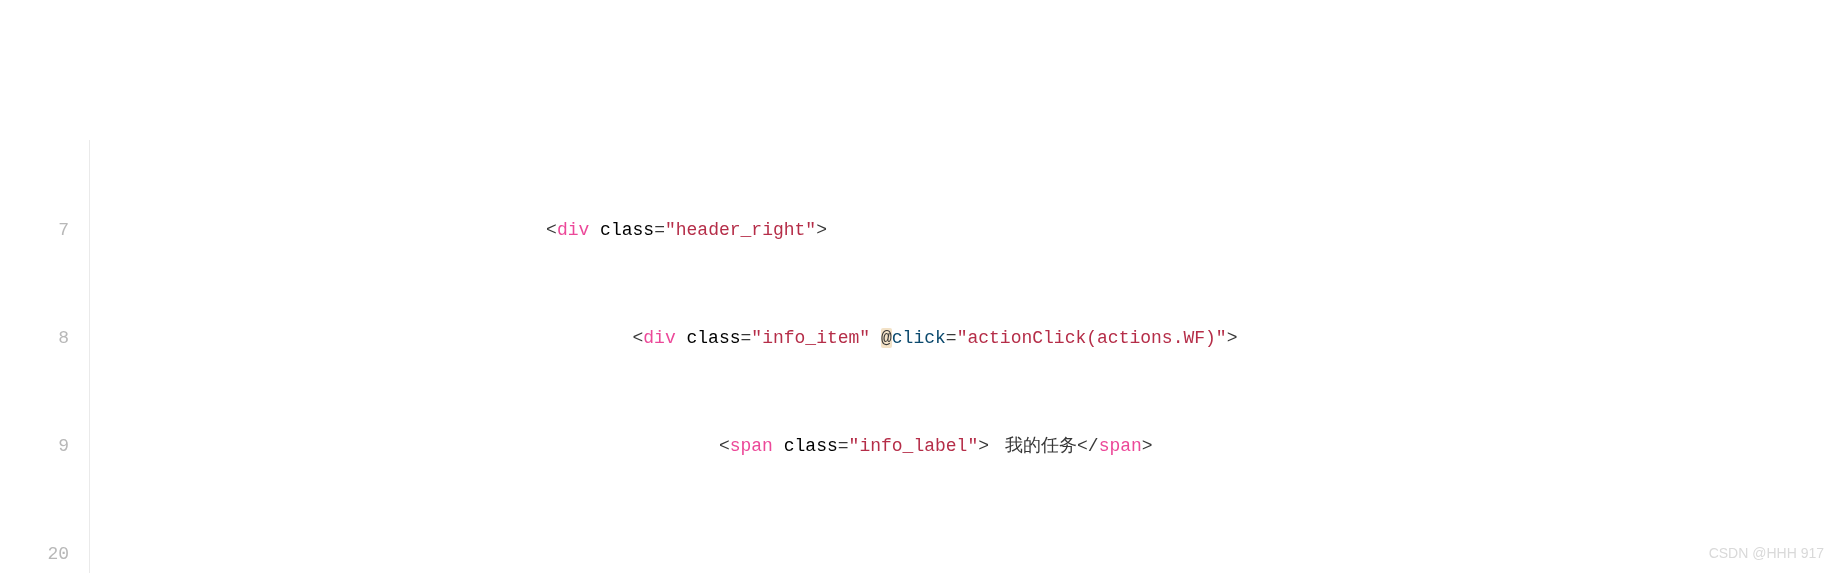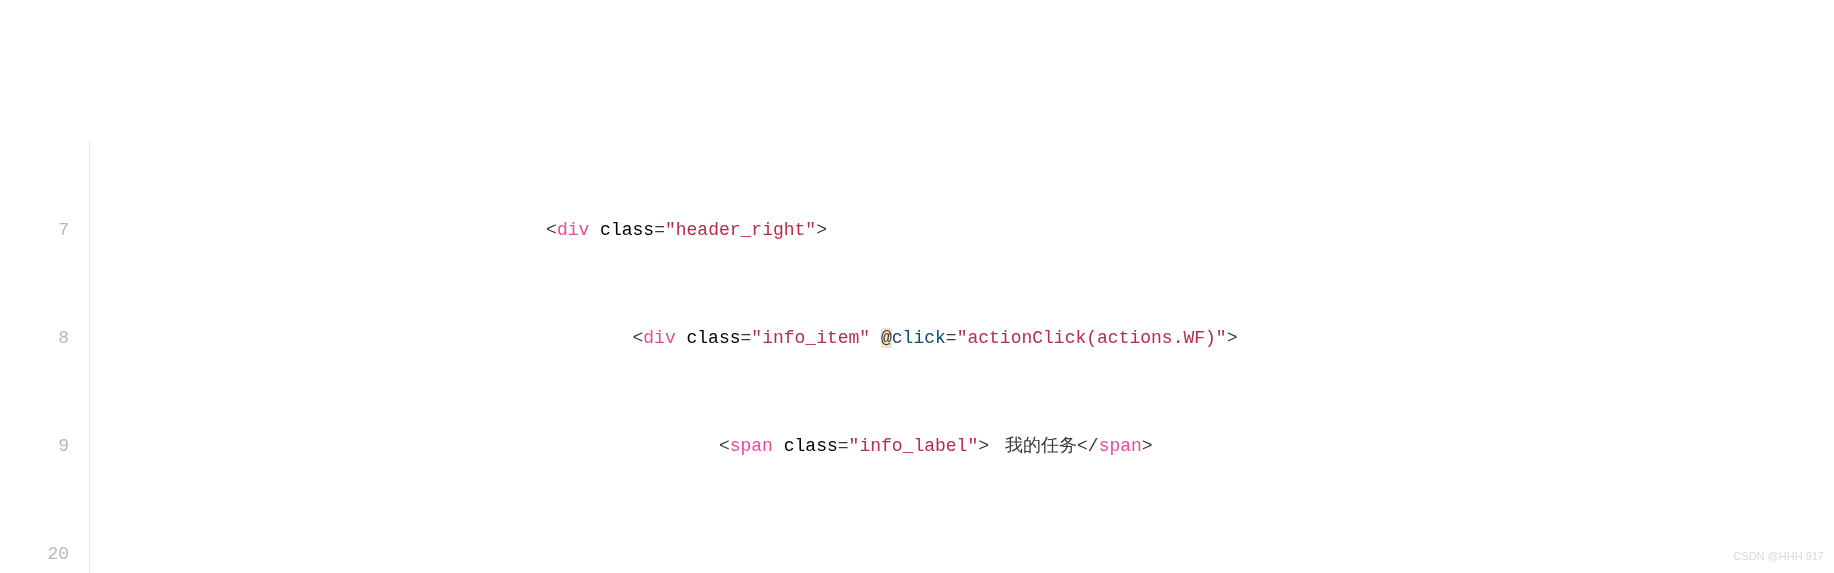--- a/index.html
+++ b/index.html
@@ -44,21 +44,21 @@
     .attr   { color: #000000; }
     .string { color: #b52d48; }
     .dir    { color: #0c4a6e; }
     .at     { background: #f3e2c7; color: #383838; border-radius: 2px; }
     .text   { color: #383838; margin-left: 16px; }
     .comment{ color: #383838; }
     .watermark {
       position: fixed;
       right: 10px;
       bottom: 6px;
-      font-size: 11px;
+      font-size: 14px;
       color: #d9d9d9;
       font-family: sans-serif;
       pointer-events: none;
     }
   </style>
 </head>
 <body>
 
 
 

